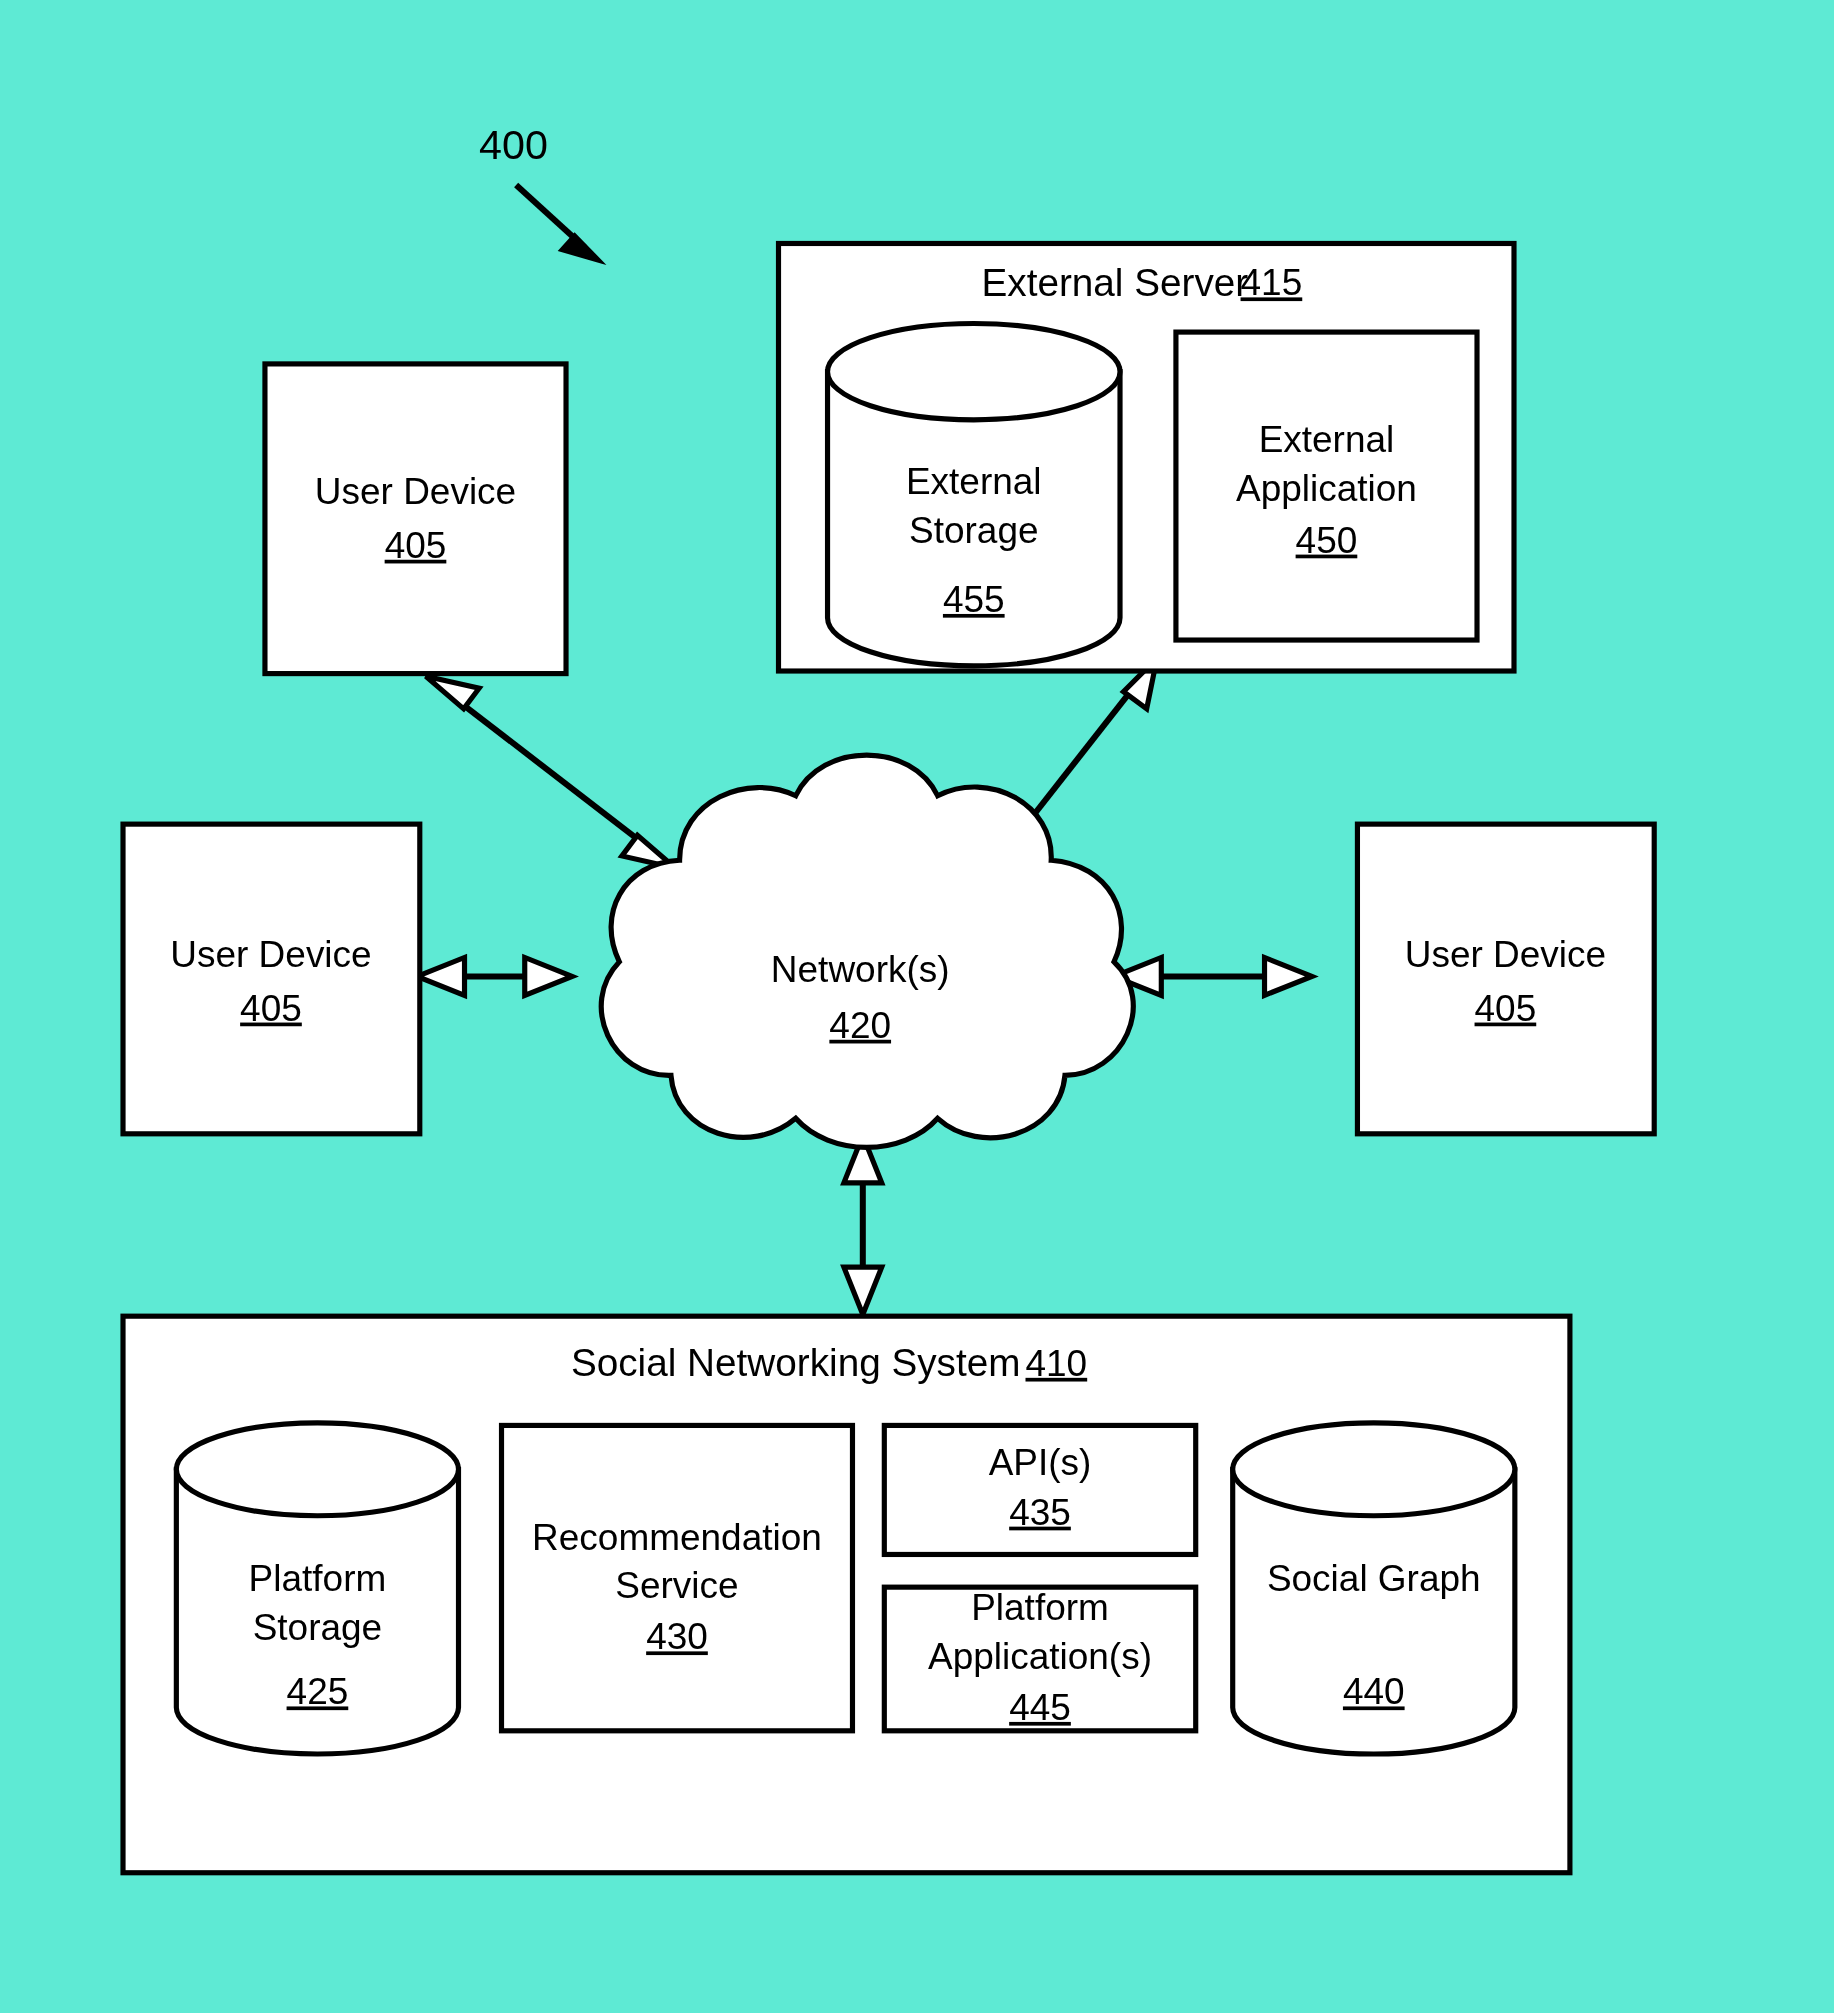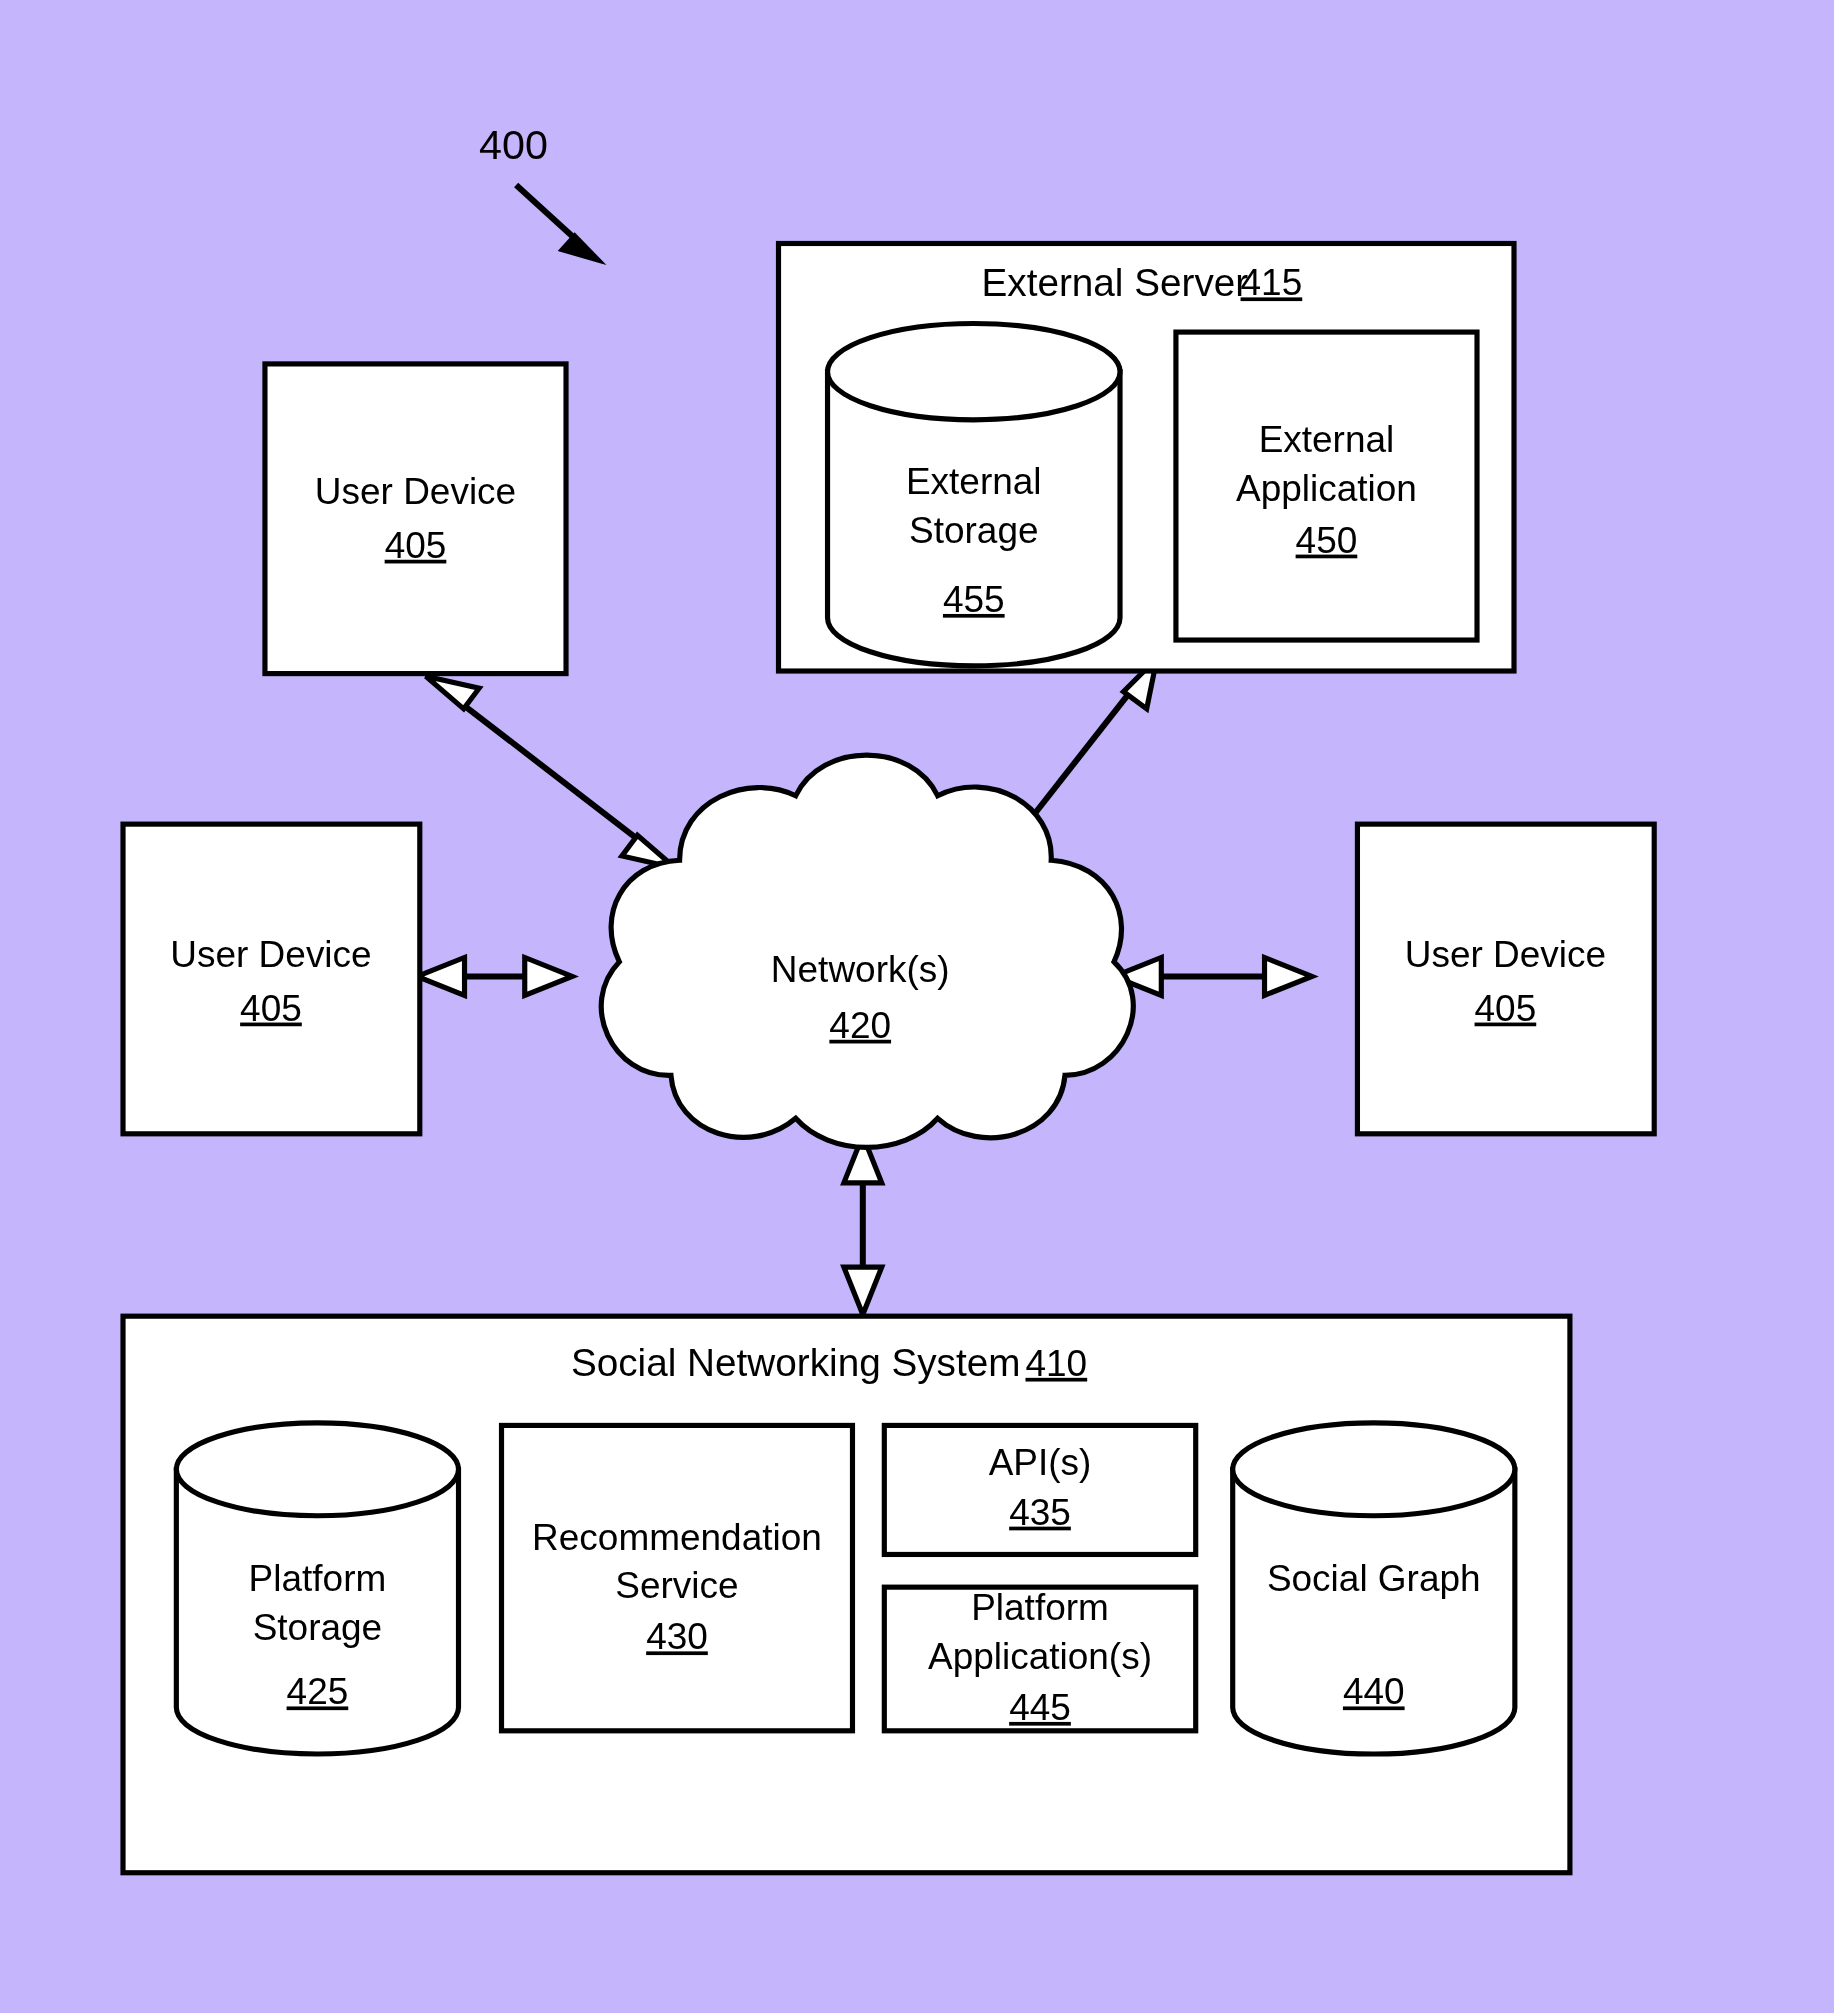--- a/index.html
+++ b/index.html
@@ -10,21 +10,21 @@
   body {
     width: 1834px;
     height: 2013px;
     font-family: "Liberation Sans", sans-serif;
     overflow: hidden;
   }
   #figure-root {
     position: relative;
     width: 1834px;
     height: 2013px;
-    background: #c4b5fd;
+    background: #5eead4;
   }
   svg.diagram {
     display: block;
     width: 1834px;
     height: 2013px;
   }
   text {
     font-family: "Liberation Sans", sans-serif;
     fill: #000000;
     stroke: none;

